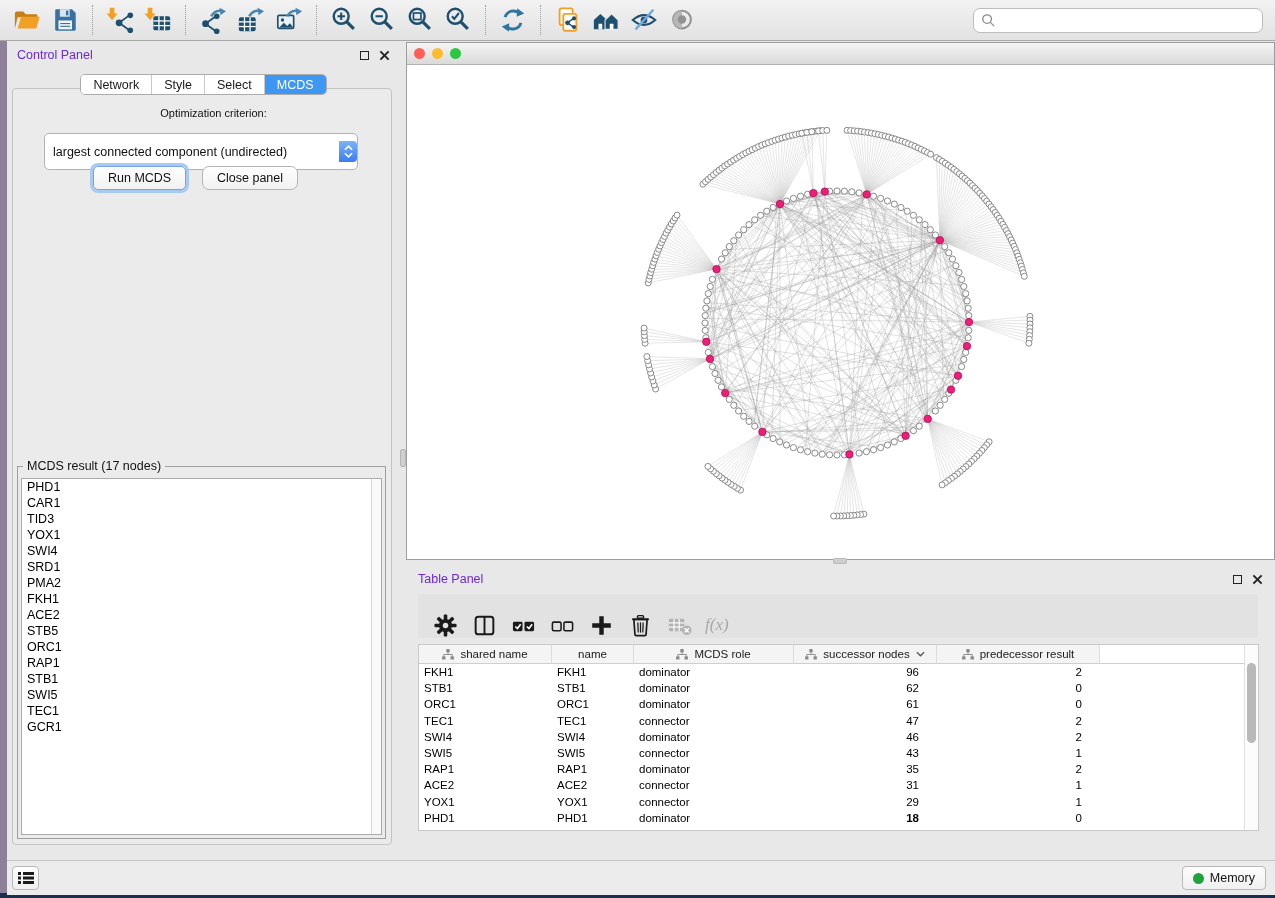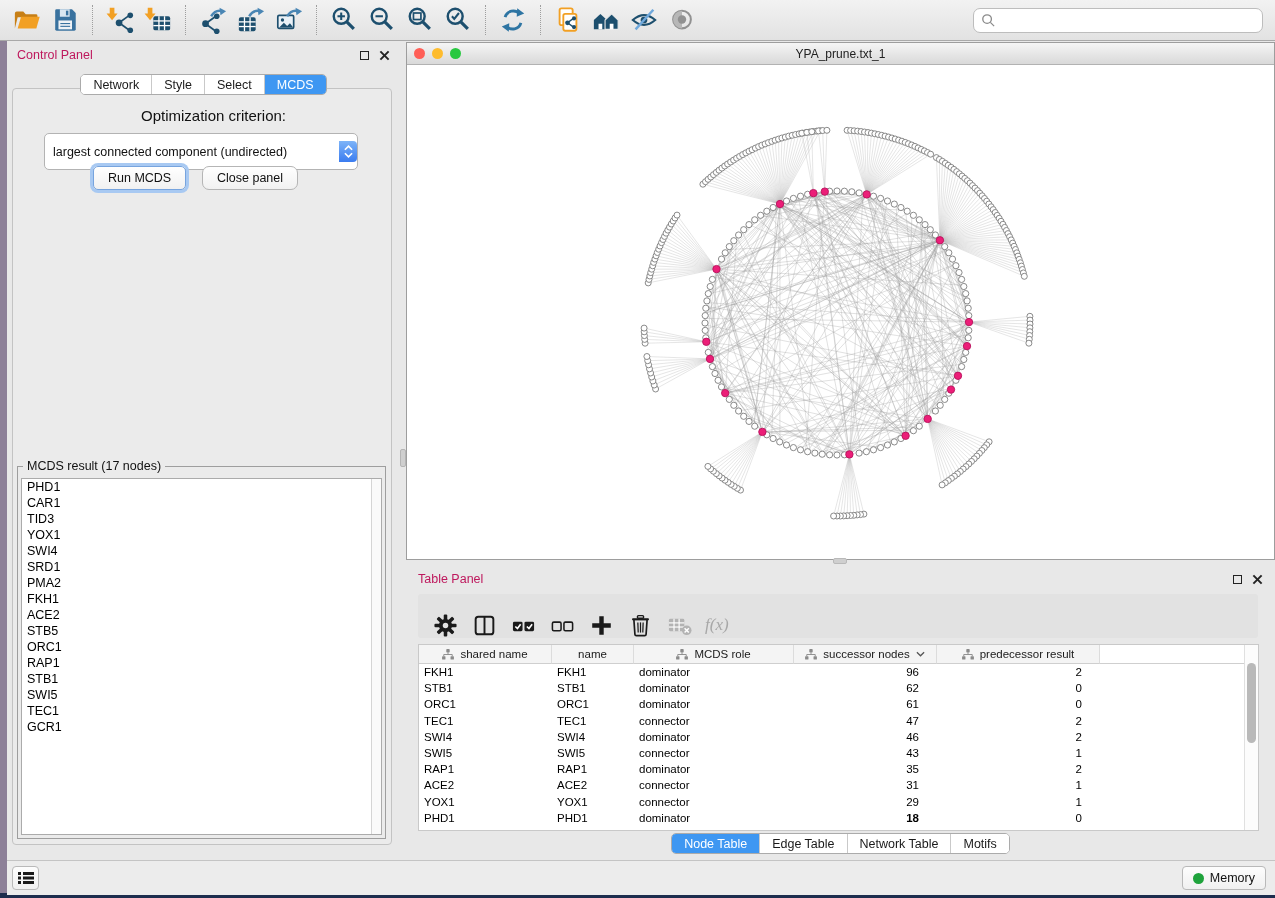--- a/index.html
+++ b/index.html
@@ -22,34 +22,34 @@
   .desk-left { position:absolute; left:0; top:41px; width:7px; height:852px; background:#8d8098; }
   .desk-bottom { position:absolute; left:0; top:893px; width:1275px; height:5px;
     background:linear-gradient(90deg,#1b2c4d,#233права) , #1b2b4a; background:#1d2d4d; }
 
   .app { position:absolute; left:7px; top:41px; width:1268px; height:852px; background:#e8e8e8; }
 
   
   .control-panel { position:absolute; left:0; top:0; width:393px; height:819px; }
   .panel-titlebar { position:absolute; left:0; top:0; width:100%; height:28px;
     display:flex; align-items:center; padding:0 10px; }
-  .panel-title { font-size:12.5px; color:#be185d; }
+  .panel-title { font-size:12.5px; color:#6d28d9; }
   .win-btns { margin-left:auto; display:flex; align-items:center; gap:10px; }
   .float-glyph { width:9px; height:9px; border:1.6px solid #222; display:inline-block; }
   .cp-box { position:absolute; left:5px; top:47px; width:380px; height:757px;
     background:#ebebeb; border:1px solid #c3c3c3; border-radius:4px; }
   .seg-group { display:inline-flex; border:1px solid #ababab; border-radius:5px;
     overflow:hidden; background:#fff; }
   .seg { padding:2.5px 12px; font-size:12.5px; color:#1a1a1a; border-left:1px solid #c9c9c9;
     background:#fff; white-space:nowrap; }
   .seg:first-child { border-left:none; }
   .seg.active { background:#3e97f2; color:#fff; }
   .cp-tabs { position:absolute; left:0; top:33px; width:100%; display:flex; justify-content:center; z-index:3; }
   .crit-label { position:absolute; left:0; top:66px; width:100%; text-align:center;
-    font-size:15px; color:#111;padding-left:20px; }
+    font-size:11px; color:#111;padding-left:20px; }
   .mac-select { position:absolute; left:37px; top:92px; width:314px; height:37px;
     background:#fff; border:1px solid #b3b3b3; border-radius:5px;
     display:flex; align-items:center; }
   .mac-select .sel-text { flex:1; font-size:12.5px; padding:0 8px; color:#111; white-space:nowrap; overflow:hidden; }
   .sel-stepper { width:18px; height:21px; border-radius:0 4px 4px 0;
     background:linear-gradient(#7db4f8,#3a7cf0); display:flex; flex-direction:column;
     align-items:center; justify-content:center; gap:1px; }
   .btn-row { position:absolute; left:0; top:125px; width:100%; height:26px; }
   .mac-btn { position:absolute; height:24px; background:linear-gradient(#ffffff,#f1f1f1);
     border:1px solid #b5b5b5; border-radius:5px; font-size:12.5px; color:#111;
@@ -390,21 +390,20 @@
   <div class="vsplit">
     <div class="grip"></div>
   </div>
   <div class="hgrip"></div>
 
   <div class="net-window">
     <div class="net-titlebar">
       <span class="tl" id="tl-close" style="background: rgb(255, 95, 87);"></span>
       <span class="tl" id="tl-min" style="background: rgb(254, 188, 46);"></span>
       <span class="tl" id="tl-zoom" style="background: rgb(40, 200, 64);"></span>
-      <span class="net-title">YPA_prune.txt_1</span>
     </div>
     <div class="net-canvas">
       <svg id="net-svg" width="867" height="494" viewBox="0 0 867 494">
           <line x1="373.0" y1="139.0" x2="557.4" y2="223.3" stroke="#9a9a9a" stroke-width="0.6" opacity="0.5"></line>
           <line x1="373.0" y1="139.0" x2="351.8" y2="151.7" stroke="#9a9a9a" stroke-width="0.6" opacity="0.5"></line>
           <line x1="373.0" y1="139.0" x2="562.0" y2="257.1" stroke="#9a9a9a" stroke-width="0.6" opacity="0.5"></line>
           <line x1="373.0" y1="139.0" x2="555.5" y2="298.8" stroke="#9a9a9a" stroke-width="0.6" opacity="0.5"></line>
           <line x1="373.0" y1="139.0" x2="562.0" y2="257.1" stroke="#9a9a9a" stroke-width="0.6" opacity="0.5"></line>
           <line x1="373.0" y1="139.0" x2="514.1" y2="359.8" stroke="#9a9a9a" stroke-width="0.6" opacity="0.5"></line>
           <line x1="373.0" y1="139.0" x2="437.2" y2="126.2" stroke="#9a9a9a" stroke-width="0.6" opacity="0.5"></line>
@@ -1447,28 +1446,20 @@
             <div class="td" style="width: 82px;">PHD1</div>
             <div class="td" style="width: 160px;">dominator</div>
             <div class="td num" style="width: 143px; font-weight: bold;">18</div>
             <div class="td num" style="width: 163px;">0</div>
           </div>
         </div>
       <div class="tscroll">
         <div class="tthumb"></div>
       </div>
     </div>
-    <div class="tp-tabs" id="tp-tabs">
-        <span class="seg-group">
-          <span class="seg active">Node Table</span>
-          <span class="seg">Edge Table</span>
-          <span class="seg">Network Table</span>
-          <span class="seg">Motifs</span>
-        </span>
-      </div>
   </div>
 
   <div class="statusbar">
     <button class="sb-btn sb-list">
       <span style="display:flex;">
         <svg width="16" height="14" viewBox="0 0 16 14">
           <g fill="#1a1a1a">
               <rect x="0" y="1" width="3" height="3"></rect>
               <rect x="5" y="1" width="11" height="3"></rect>
               <rect x="0" y="5.5" width="3" height="3"></rect>

